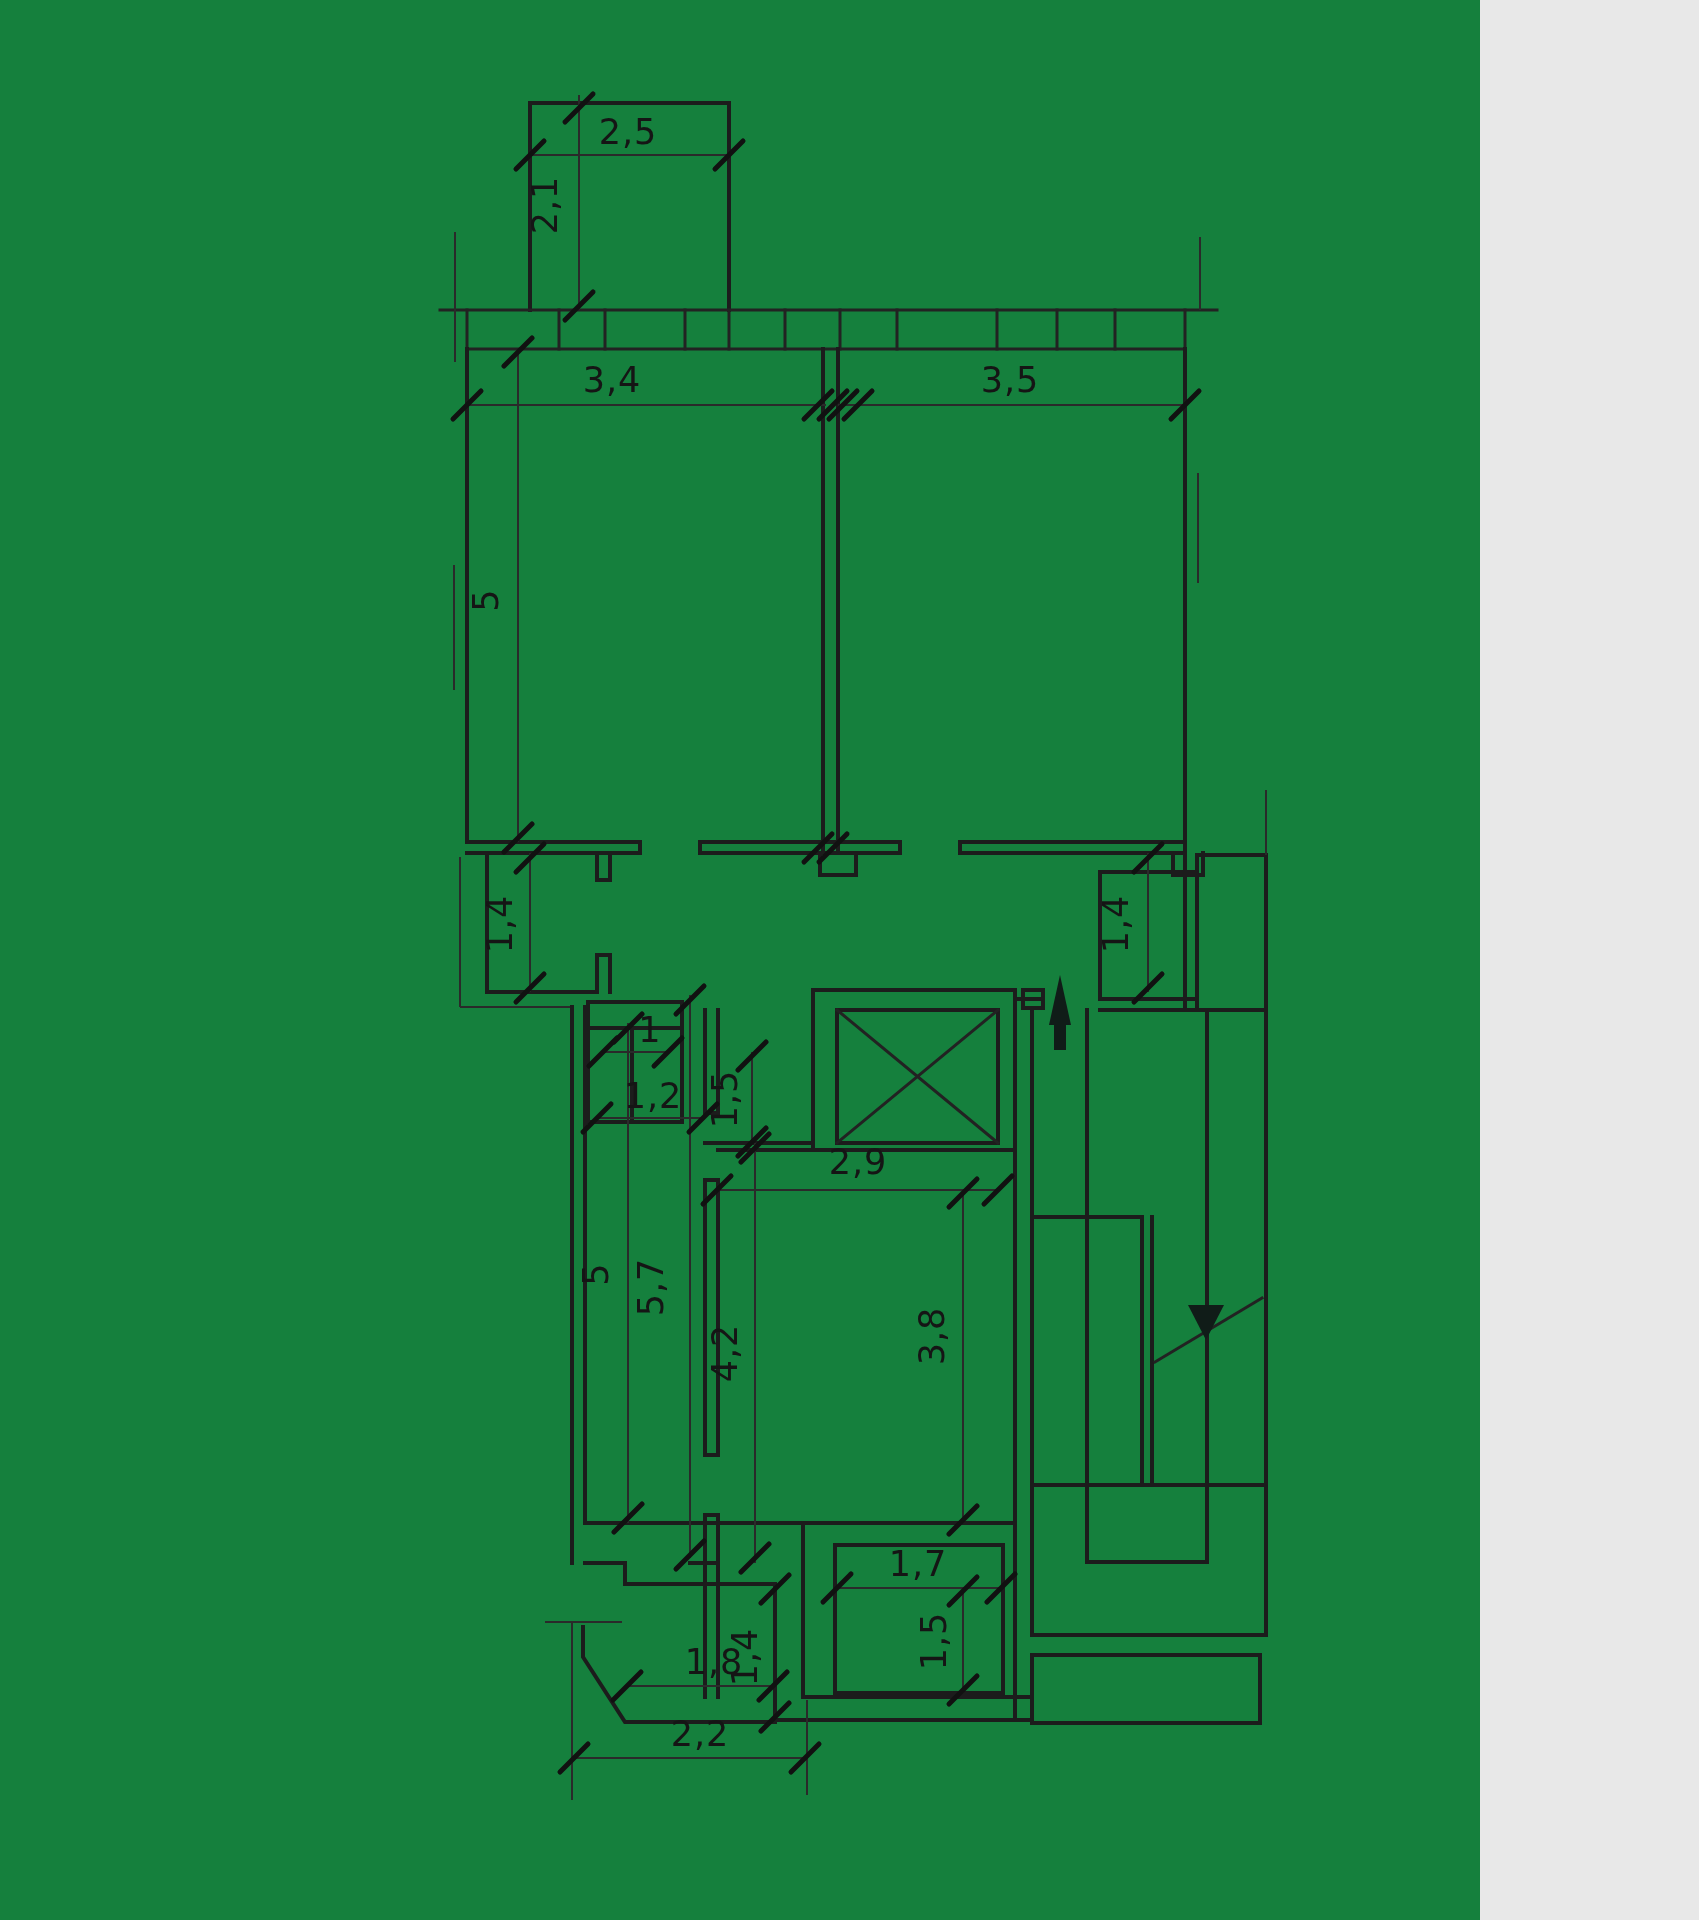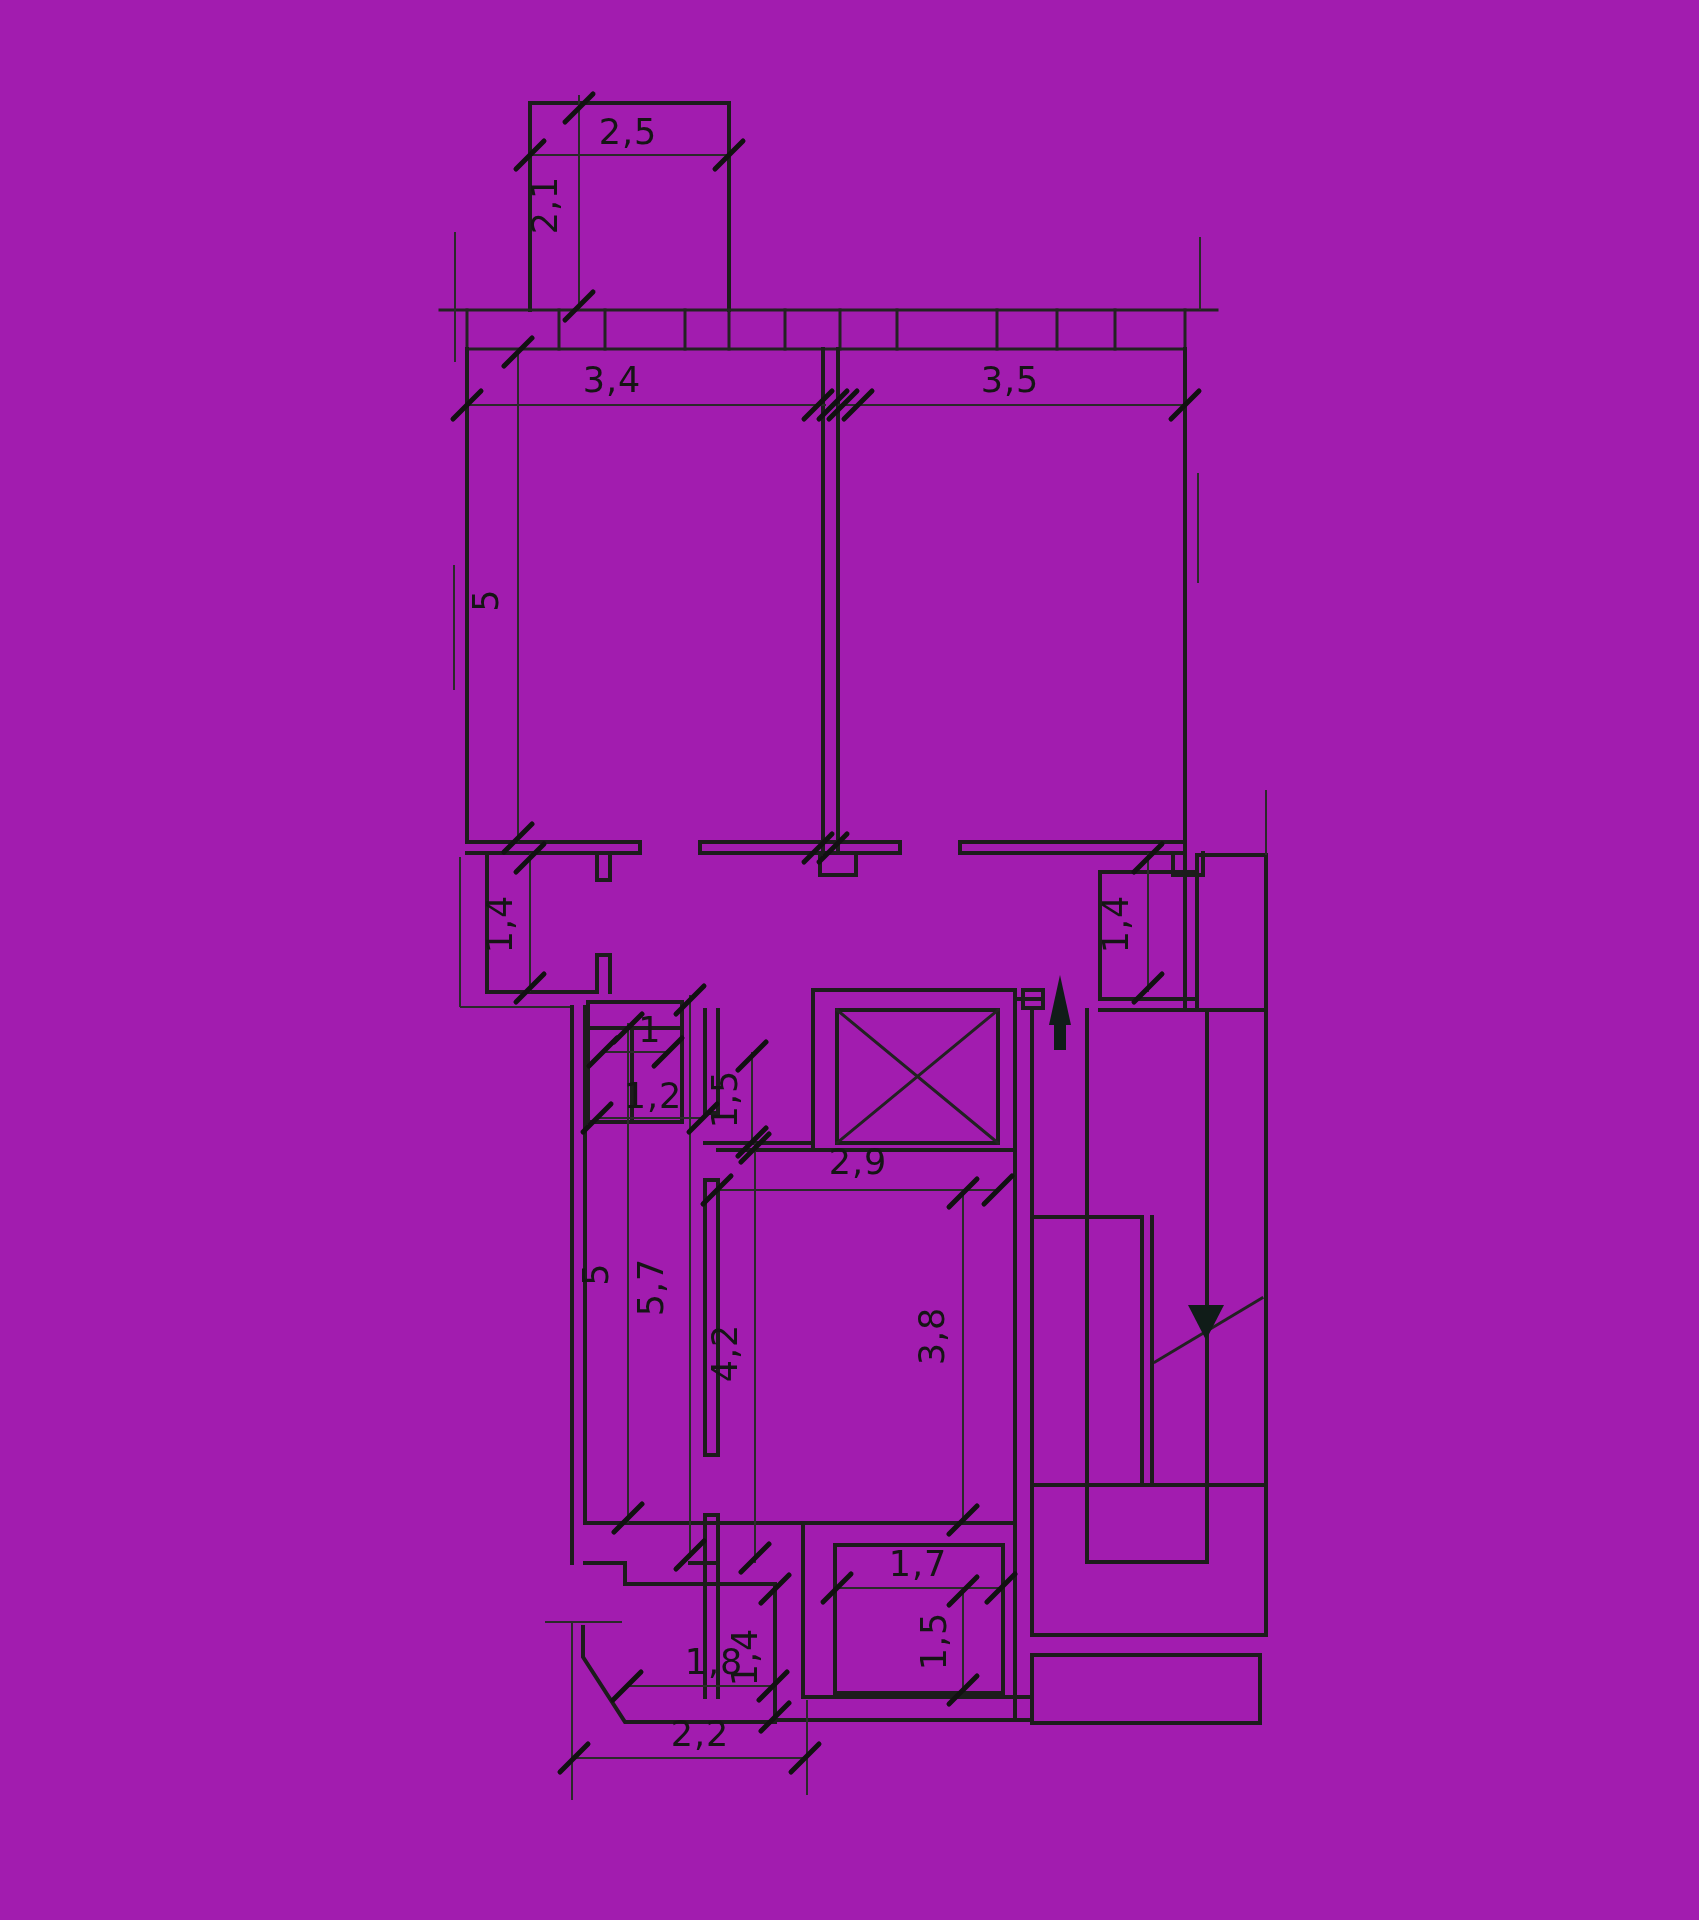--- a/index.html
+++ b/index.html
@@ -1,17 +1,17 @@
 <!DOCTYPE html>
 <html><head>
 <meta charset="utf-8">
 <style>
   html,body{margin:0;padding:0;background:#e8e8e8;}
   .page{
-    width:1699px;height:1920px;background:#a21caf;position:relative;
+    width:1480px;height:1920px;background:#15803d;position:relative;
     font-family:"DejaVu Sans","Liberation Sans",sans-serif;overflow:hidden;
   }
   svg{display:block}
   .walls{stroke:#1c1c1c;stroke-width:4;fill:none;stroke-linecap:square}
   .walls-thin{stroke:#222;stroke-width:3;fill:none;stroke-linecap:square}
   .dim{stroke:#2a2a2a;stroke-width:2;fill:none;stroke-linecap:butt}
   .ext{stroke:#2a2a2a;stroke-width:2;fill:none;stroke-linecap:butt}
   .tickg{stroke:#111;stroke-width:5;fill:none;stroke-linecap:round}
   .lbl{fill:#151515;font-size:35px;letter-spacing:1px}
   .solid{fill:#101c18;stroke:none}

